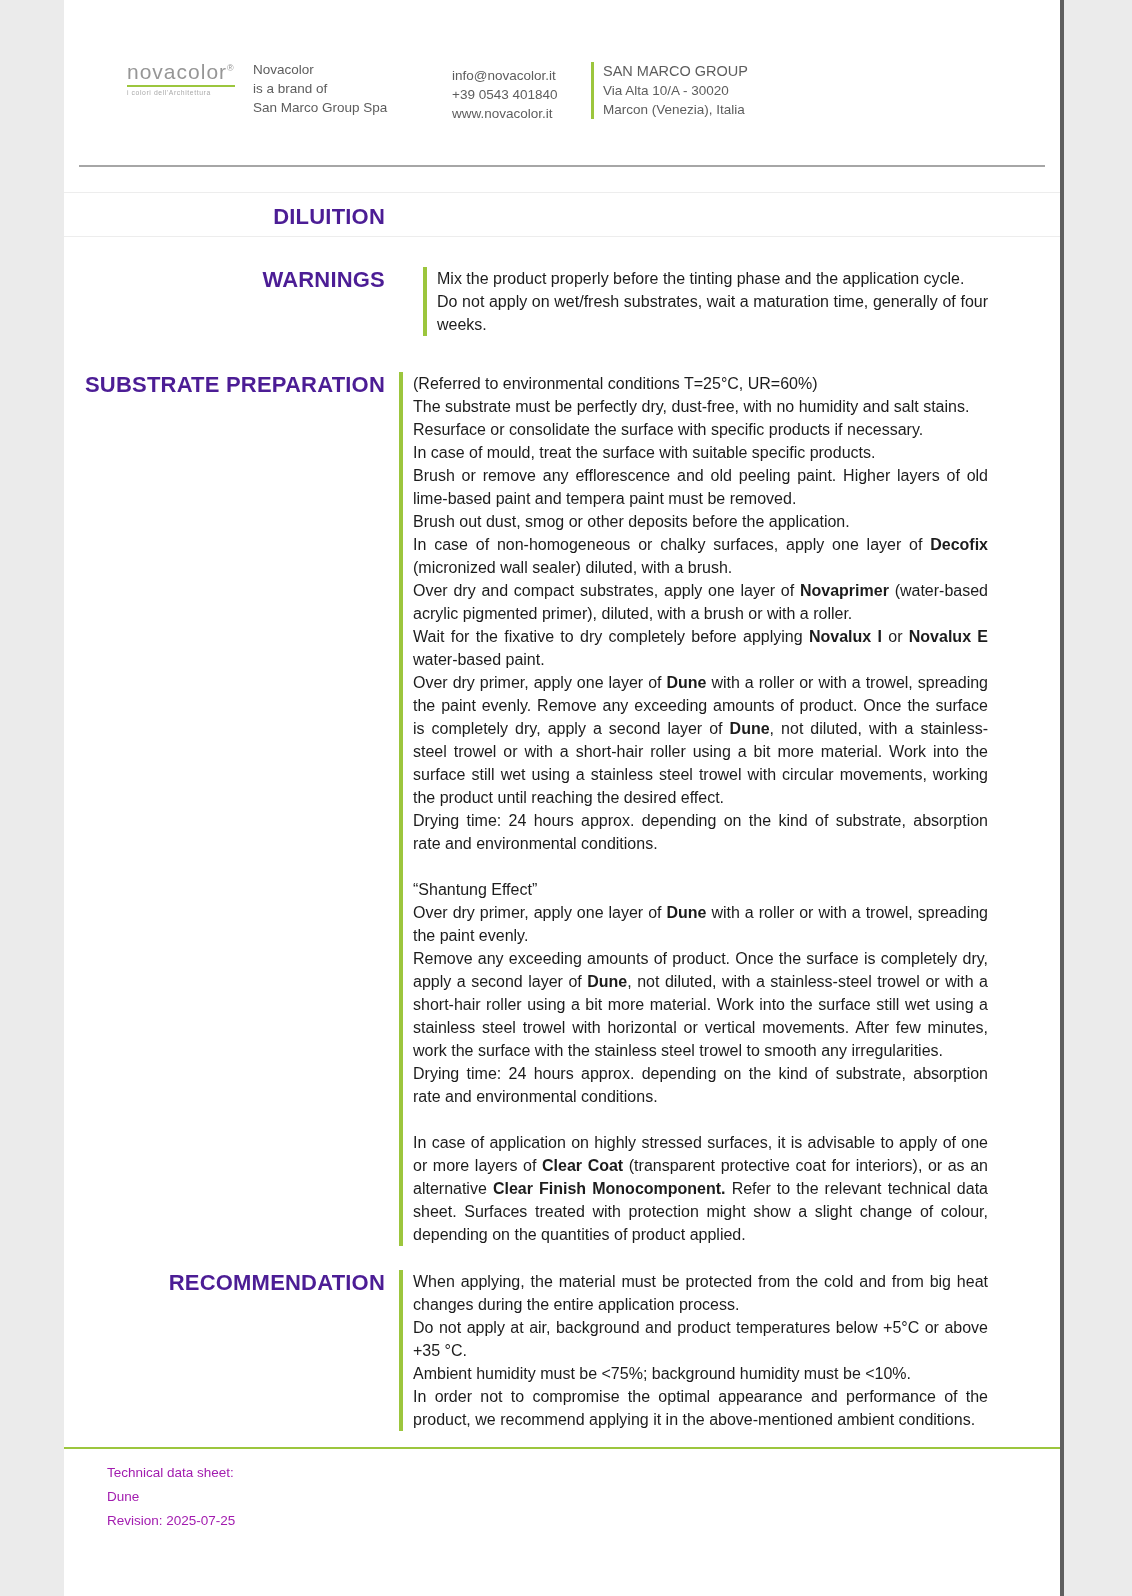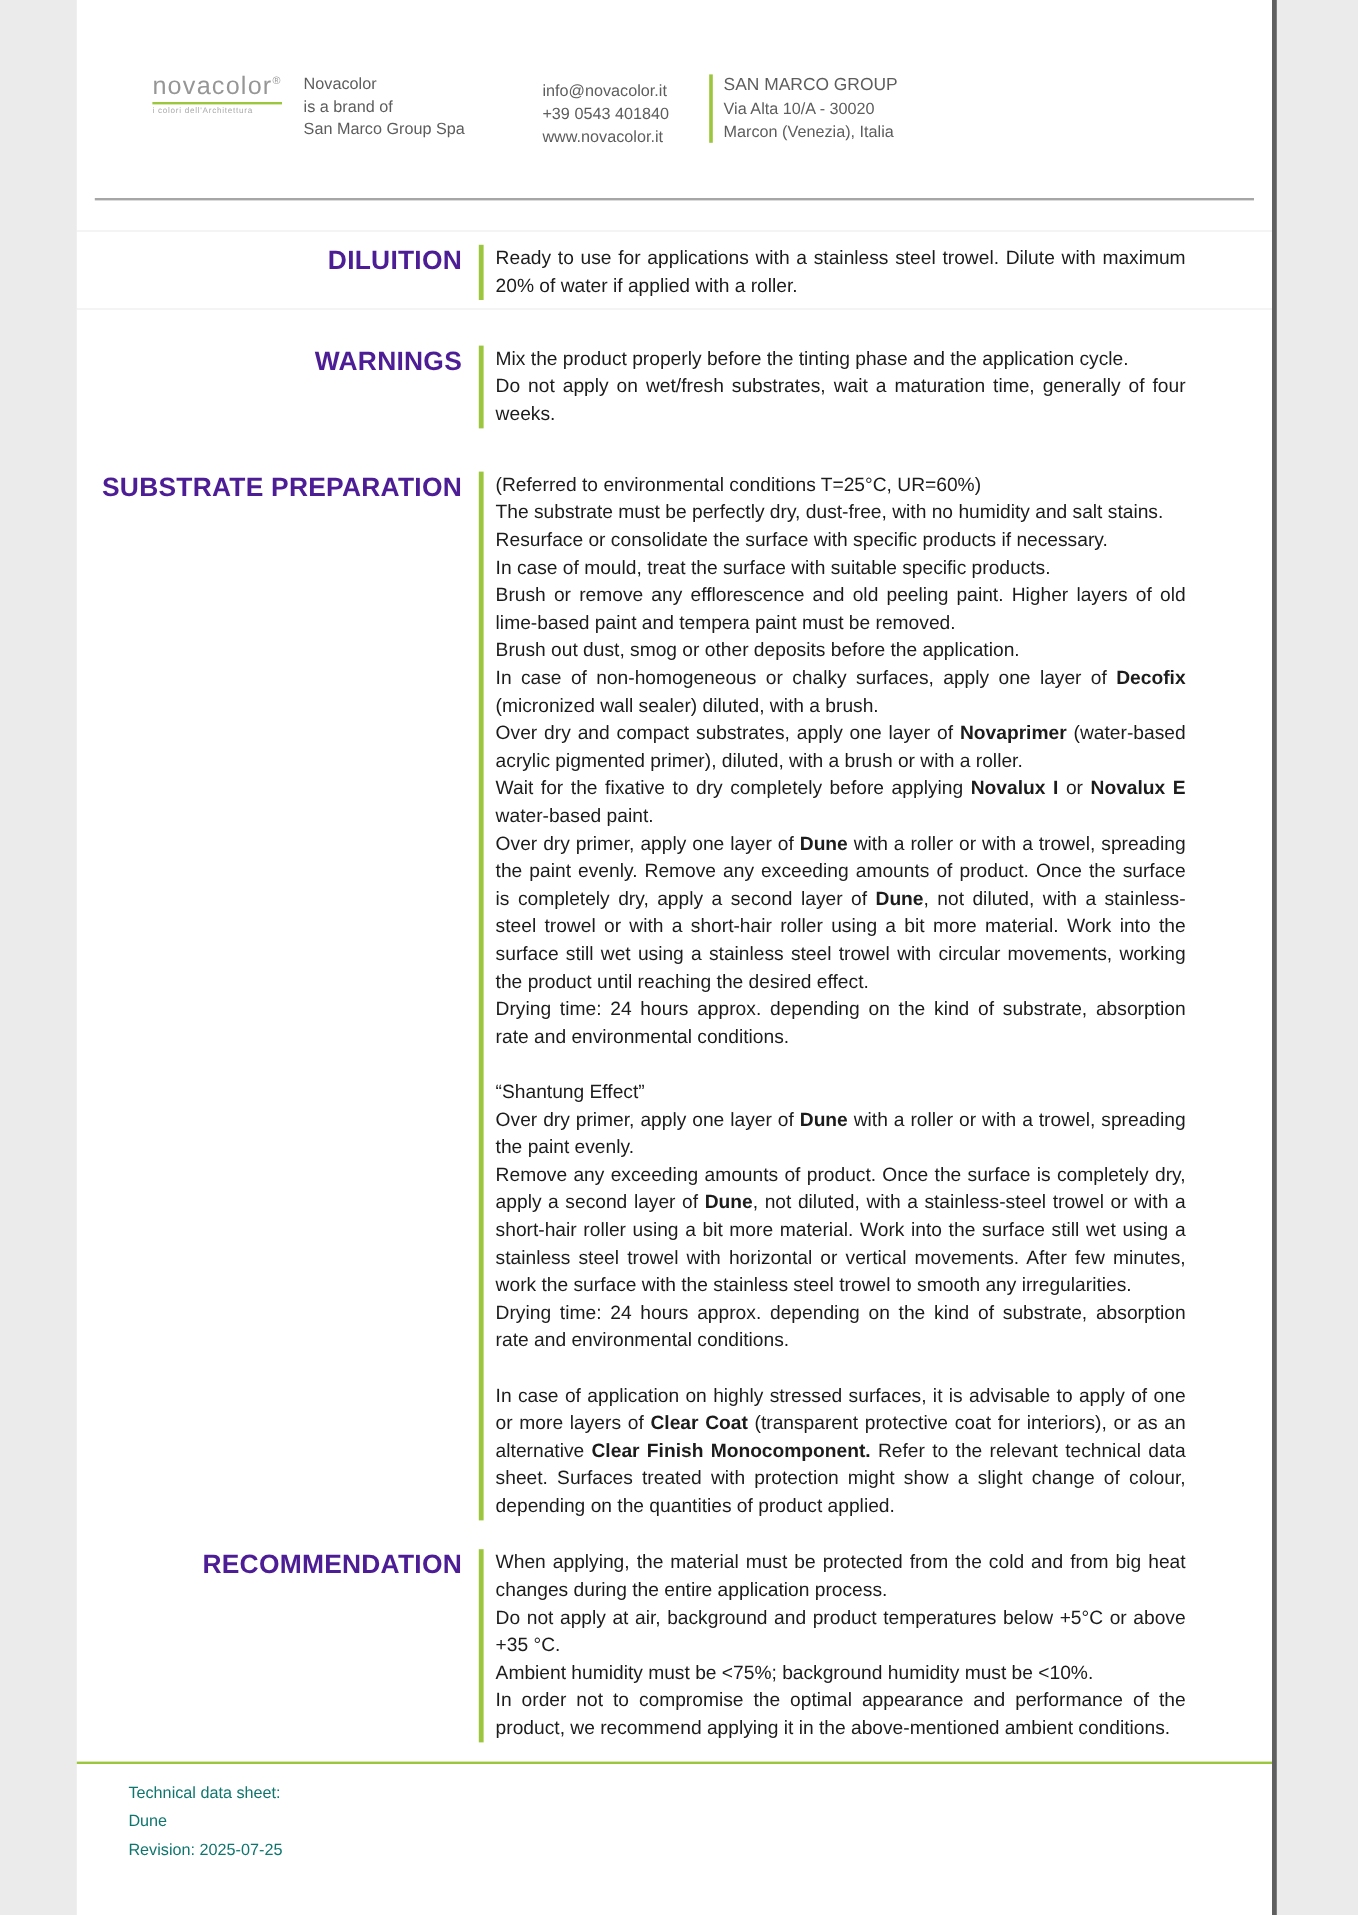--- a/index.html
+++ b/index.html
@@ -42,26 +42,26 @@
   }
   .section-body{
     flex:1;border-left:4px solid var(--green);
     padding-left:10px;padding-right:72px;
     font-size:16px;line-height:23px;color:var(--body-ink);
   }
   .para{text-align:justify;}
   .spacer{height:23px;}
   .bold{font-weight:bold;}
   .sec-diluition{margin-top:25px;border-top:1px solid #ededed;border-bottom:1px solid #ededed;padding:11px 0 7px;}
-  .sec-warnings{margin-top:30px;}
+  .sec-warnings{margin-top:30px;gap:24px;}
   .sec-substrate-preparation{margin-top:36px;justify-content:center;}
   .sec-recommendation{margin-top:24px;}
   
   .green-rule{height:2px;background:var(--green);margin-top:16px;}
-  .footer{padding:12px 0 0 43px;font-size:13.5px;line-height:24px;color:#0f766e;}
+  .footer{padding:12px 0 0 43px;font-size:13.5px;line-height:24px;color:#a21caf;}
 </style>
 </head>
 <body>
 
 <div class="page">
 
   <div class="header">
     <div class="logo">
       <div class="logo-word"><span>novacolor</span><span class="reg">®</span></div>
       <div class="logo-tag">i colori dell'Architettura</div>
@@ -85,23 +85,20 @@
       <div>Marcon (Venezia), Italia</div>
     </div>
 
 
     <div class="header-rule"></div>
   </div>
 
   <div>
   <div class="section-row sec-diluition">
     <div class="section-title">DILUITION</div>
-    <div class="section-body">
-          <div class="para"><span>Ready to use for applications with a stainless steel trowel. Dilute with maximum 20% of water if applied with a roller.</span></div>
-        </div>
   </div>
 
   <div class="section-row sec-warnings">
     <div class="section-title">WARNINGS</div>
     <div class="section-body">
           <div class="para"><span>Mix the product properly before the tinting phase and the application cycle.</span></div>
           <div class="para"><span>Do not apply on wet/fresh substrates, wait a maturation time, generally of four weeks.</span></div>
         </div>
   </div>
 

